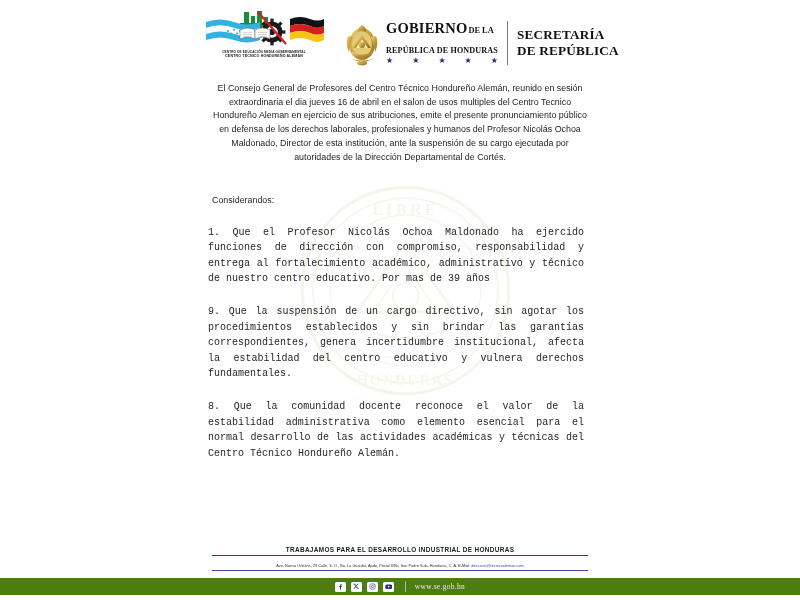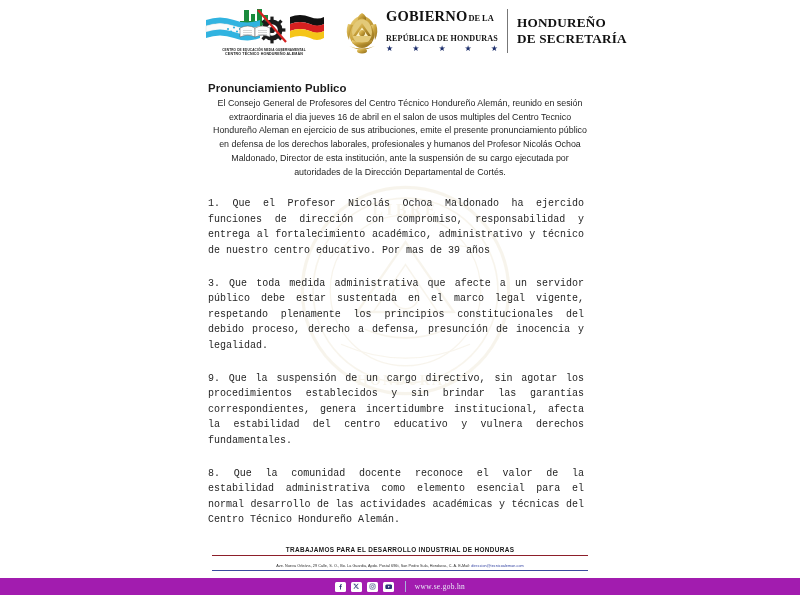--- a/index.html
+++ b/index.html
@@ -41,21 +41,21 @@
     z-index: 2;
   }
 
   .header-inner {
     position: absolute;
     left: 200px;
     top: 8px;
     width: 400px;
     height: 58px;
     display: flex;
-    align-items: flex-start;
+    align-items: flex-end;
   }
 
   
   .ctha-logo {
     position: relative;
     width: 128px;
     height: 56px;
     flex: 0 0 auto;
   }
   .ctha-art {
@@ -243,21 +243,21 @@
     height: 0.8px;
     background: #3b4a9e;
   }
 
   .footer-bar {
     position: absolute;
     left: 0;
     bottom: 5px;
     width: 800px;
     height: 17px;
-    background: #a21caf;
+    background: #4d7c0f;
     display: flex;
     align-items: center;
     justify-content: center;
   }
 
   .social-row {
     display: flex;
     align-items: center;
     gap: 5px;
   }
@@ -406,35 +406,34 @@
           <div class="gob-line2">REPÚBLICA DE HONDURAS</div>
           <div class="gob-stars">
             <span>★</span>
             <span>★</span>
             <span>★</span>
             <span>★</span>
             <span>★</span>
           </div>
         </div>
         <div class="secretaria">
-          <div>HONDUREÑO</div>
-          <div>DE SECRETARÍA</div>
+          <div>SECRETARÍA</div>
+          <div>DE REPÚBLICA</div>
         </div>
       </div>
 
     </div>
   </div>
 
   <div class="body-area">
-    <h1 class="doc-title">Pronunciamiento Publico</h1>
     <p class="intro-para">El Consejo General de Profesores del Centro Técnico Hondureño Alemán, reunido en sesión extraordinaria el dia jueves 16 de abril en el salon de usos multiples del Centro Tecnico Hondureño Aleman en ejercicio de sus atribuciones, emite el presente pronunciamiento público en defensa de los derechos laborales, profesionales y humanos del Profesor Nicolás Ochoa Maldonado, Director de esta institución, ante la suspensión de su cargo ejecutada por autoridades de la Dirección Departamental de Cortés.</p>
 
+    <div class="considerandos">Considerandos:</div>
 
     <p class="clause">1. Que el Profesor Nicolás Ochoa Maldonado ha ejercido funciones de dirección con compromiso, responsabilidad y entrega al fortalecimiento académico, administrativo y técnico de nuestro centro educativo. Por mas de 39 años</p>
-    <p class="clause">3. Que toda medida administrativa que afecte a un servidor público debe estar sustentada en el marco legal vigente, respetando plenamente los principios constitucionales del debido proceso, derecho a defensa, presunción de inocencia y legalidad.</p>
     <p class="clause">9. Que la suspensión de un cargo directivo, sin agotar los procedimientos establecidos y sin brindar las garantías correspondientes, genera incertidumbre institucional, afecta la estabilidad del centro educativo y vulnera derechos fundamentales.</p>
     <p class="clause">8. Que la comunidad docente reconoce el valor de la estabilidad administrativa como elemento esencial para el normal desarrollo de las actividades académicas y técnicas del Centro Técnico Hondureño Alemán.</p>
   </div>
 
   <div class="footer">
 
     <div class="footer-tagline">TRABAJAMOS PARA EL DESARROLLO INDUSTRIAL DE HONDURAS</div>
     <div class="footer-rule-top"></div>
 
     <div class="footer-address">

